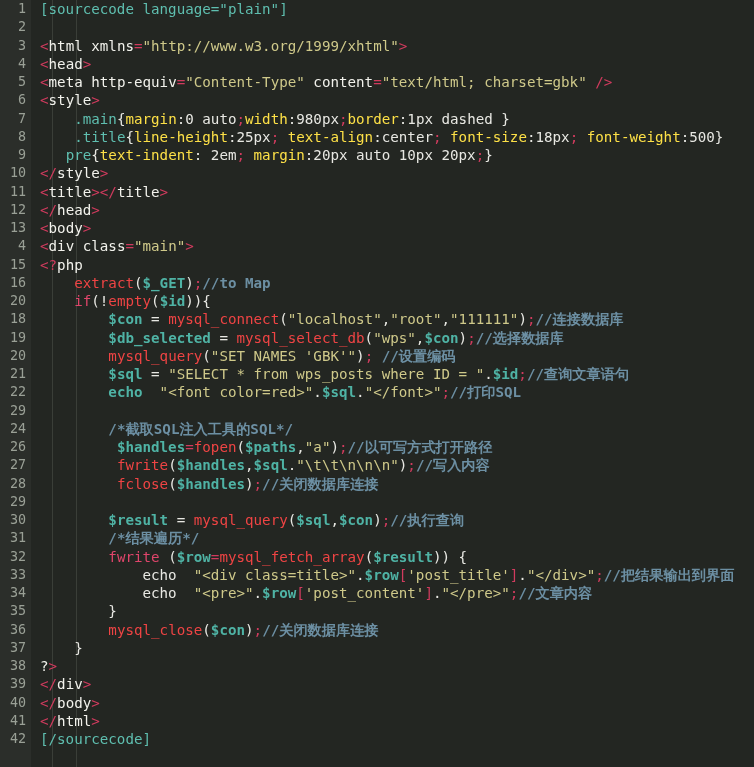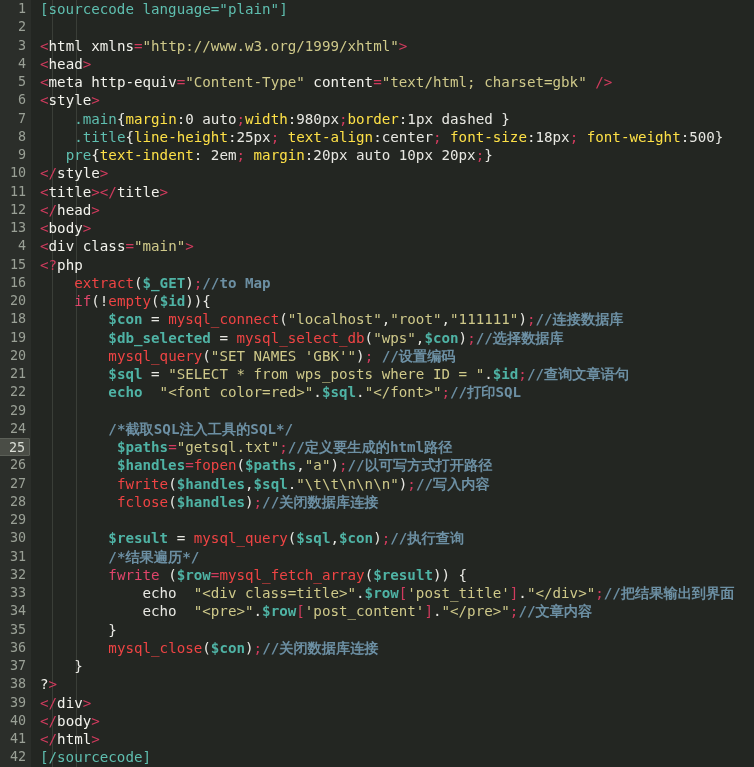--- a/index.html
+++ b/index.html
@@ -133,21 +133,20 @@
       <div class="line"><span class="ln">15</span><span class="code"><span class="t-tag">&lt;?</span><span class="t-php">php</span></span></div>
       <div class="line"><span class="ln">16</span><span class="code"><span class="t-plain">    </span><span class="t-fn">extract</span><span class="t-plain">(</span><span class="t-var">$_GET</span><span class="t-plain">)</span><span class="t-semi">;</span><span class="t-comment">//to Map</span></span></div>
       <div class="line"><span class="ln">20</span><span class="code"><span class="t-plain">    </span><span class="t-kw">if</span><span class="t-plain">(!</span><span class="t-fn">empty</span><span class="t-plain">(</span><span class="t-var">$id</span><span class="t-plain">)){</span></span></div>
       <div class="line"><span class="ln">18</span><span class="code"><span class="t-plain">        </span><span class="t-var">$con</span><span class="t-plain"> = </span><span class="t-fn">mysql_connect</span><span class="t-plain">(</span><span class="t-str">"localhost"</span><span class="t-plain">,</span><span class="t-str">"root"</span><span class="t-plain">,</span><span class="t-str">"111111"</span><span class="t-plain">)</span><span class="t-semi">;</span><span class="t-comment">//连接数据库</span></span></div>
       <div class="line"><span class="ln">19</span><span class="code"><span class="t-plain">        </span><span class="t-var">$db_selected</span><span class="t-plain"> = </span><span class="t-fn">mysql_select_db</span><span class="t-plain">(</span><span class="t-str">"wps"</span><span class="t-plain">,</span><span class="t-var">$con</span><span class="t-plain">)</span><span class="t-semi">;</span><span class="t-comment">//选择数据库</span></span></div>
       <div class="line"><span class="ln">20</span><span class="code"><span class="t-plain">        </span><span class="t-fn">mysql_query</span><span class="t-plain">(</span><span class="t-str">"SET NAMES 'GBK'"</span><span class="t-plain">)</span><span class="t-semi">;</span><span class="t-comment"> //设置编码</span></span></div>
       <div class="line"><span class="ln">21</span><span class="code"><span class="t-plain">        </span><span class="t-var">$sql</span><span class="t-plain"> = </span><span class="t-str">"SELECT * from wps_posts where ID = "</span><span class="t-plain">.</span><span class="t-var">$id</span><span class="t-semi">;</span><span class="t-comment">//查询文章语句</span></span></div>
       <div class="line"><span class="ln">22</span><span class="code"><span class="t-plain">        </span><span class="t-var">echo</span><span class="t-plain">  </span><span class="t-str">"&lt;font color=red&gt;"</span><span class="t-plain">.</span><span class="t-var">$sql</span><span class="t-plain">.</span><span class="t-str">"&lt;/font&gt;"</span><span class="t-semi">;</span><span class="t-comment">//打印SQL</span></span></div>
       <div class="line"><span class="ln">29</span><span class="code"></span></div>
       <div class="line"><span class="ln">24</span><span class="code"><span class="t-plain">        </span><span class="t-comment">/*截取SQL注入工具的SQL*/</span></span></div>
-      <div class="line active"><span class="ln">25</span><span class="code"><span class="t-plain">         </span><span class="t-var">$paths</span><span class="t-eq">=</span><span class="t-str">"getsql.txt"</span><span class="t-semi">;</span><span class="t-comment">//定义要生成的html路径</span></span></div>
       <div class="line"><span class="ln">26</span><span class="code"><span class="t-plain">         </span><span class="t-var">$handles</span><span class="t-eq">=</span><span class="t-fn">fopen</span><span class="t-plain">(</span><span class="t-var">$paths</span><span class="t-plain">,</span><span class="t-str">"a"</span><span class="t-plain">)</span><span class="t-semi">;</span><span class="t-comment">//以可写方式打开路径</span></span></div>
       <div class="line"><span class="ln">27</span><span class="code"><span class="t-plain">         </span><span class="t-fn">fwrite</span><span class="t-plain">(</span><span class="t-var">$handles</span><span class="t-plain">,</span><span class="t-var">$sql</span><span class="t-plain">.</span><span class="t-str">"\t\t\n\n\n"</span><span class="t-plain">)</span><span class="t-semi">;</span><span class="t-comment">//写入内容</span></span></div>
       <div class="line"><span class="ln">28</span><span class="code"><span class="t-plain">         </span><span class="t-fn">fclose</span><span class="t-plain">(</span><span class="t-var">$handles</span><span class="t-plain">)</span><span class="t-semi">;</span><span class="t-comment">//关闭数据库连接</span></span></div>
       <div class="line"><span class="ln">29</span><span class="code"></span></div>
       <div class="line"><span class="ln">30</span><span class="code"><span class="t-plain">        </span><span class="t-var">$result</span><span class="t-plain"> = </span><span class="t-fn">mysql_query</span><span class="t-plain">(</span><span class="t-var">$sql</span><span class="t-plain">,</span><span class="t-var">$con</span><span class="t-plain">)</span><span class="t-semi">;</span><span class="t-comment">//执行查询</span></span></div>
       <div class="line"><span class="ln">31</span><span class="code"><span class="t-plain">        </span><span class="t-comment">/*结果遍历*/</span></span></div>
       <div class="line"><span class="ln">32</span><span class="code"><span class="t-plain">        </span><span class="t-kw">fwrite</span><span class="t-plain"> (</span><span class="t-var">$row</span><span class="t-eq">=</span><span class="t-fn">mysql_fetch_array</span><span class="t-plain">(</span><span class="t-var">$result</span><span class="t-plain">)) {</span></span></div>
       <div class="line"><span class="ln">33</span><span class="code"><span class="t-plain">            echo  </span><span class="t-str">"&lt;div class=title&gt;"</span><span class="t-plain">.</span><span class="t-var">$row</span><span class="t-bracket">[</span><span class="t-str">'post_title'</span><span class="t-bracket">]</span><span class="t-plain">.</span><span class="t-str">"&lt;/div&gt;"</span><span class="t-semi">;</span><span class="t-comment">//把结果输出到界面</span></span></div>
       <div class="line"><span class="ln">34</span><span class="code"><span class="t-plain">            echo  </span><span class="t-str">"&lt;pre&gt;"</span><span class="t-plain">.</span><span class="t-var">$row</span><span class="t-bracket">[</span><span class="t-str">'post_content'</span><span class="t-bracket">]</span><span class="t-plain">.</span><span class="t-str">"&lt;/pre&gt;"</span><span class="t-semi">;</span><span class="t-comment">//文章内容</span></span></div>
       <div class="line"><span class="ln">35</span><span class="code"><span class="t-plain">        }</span></span></div>

